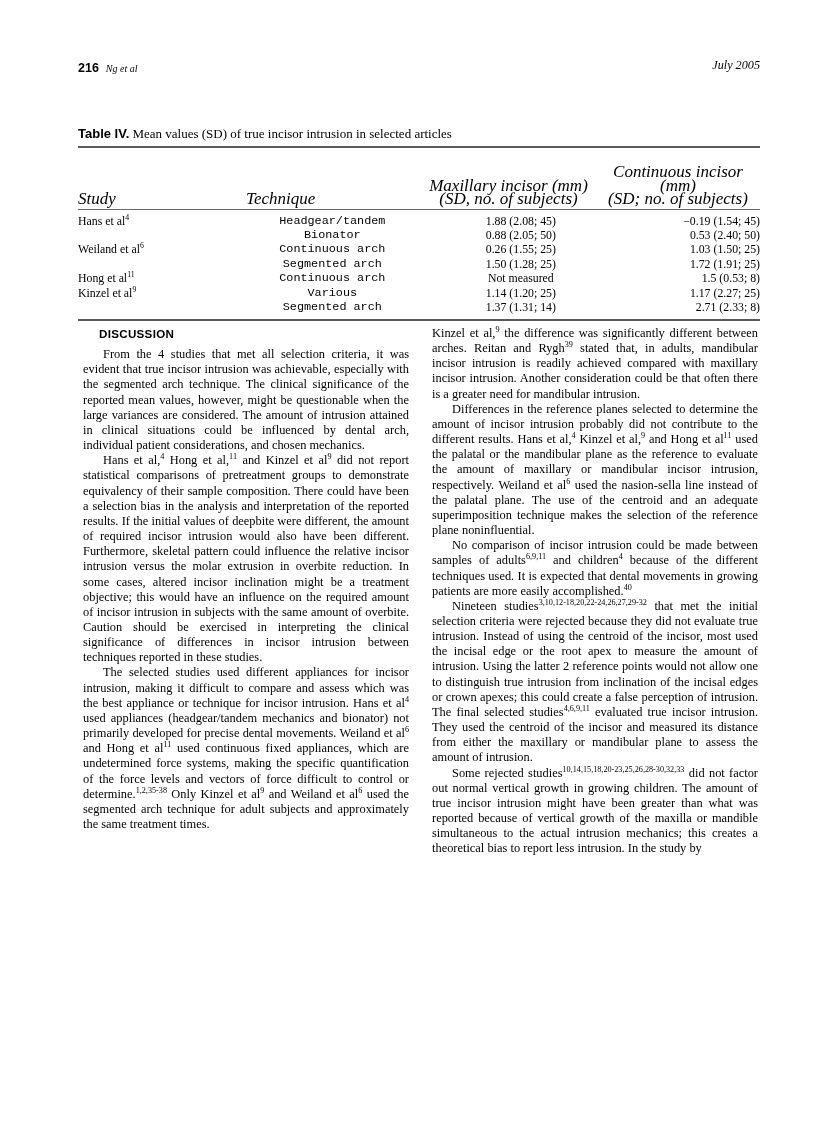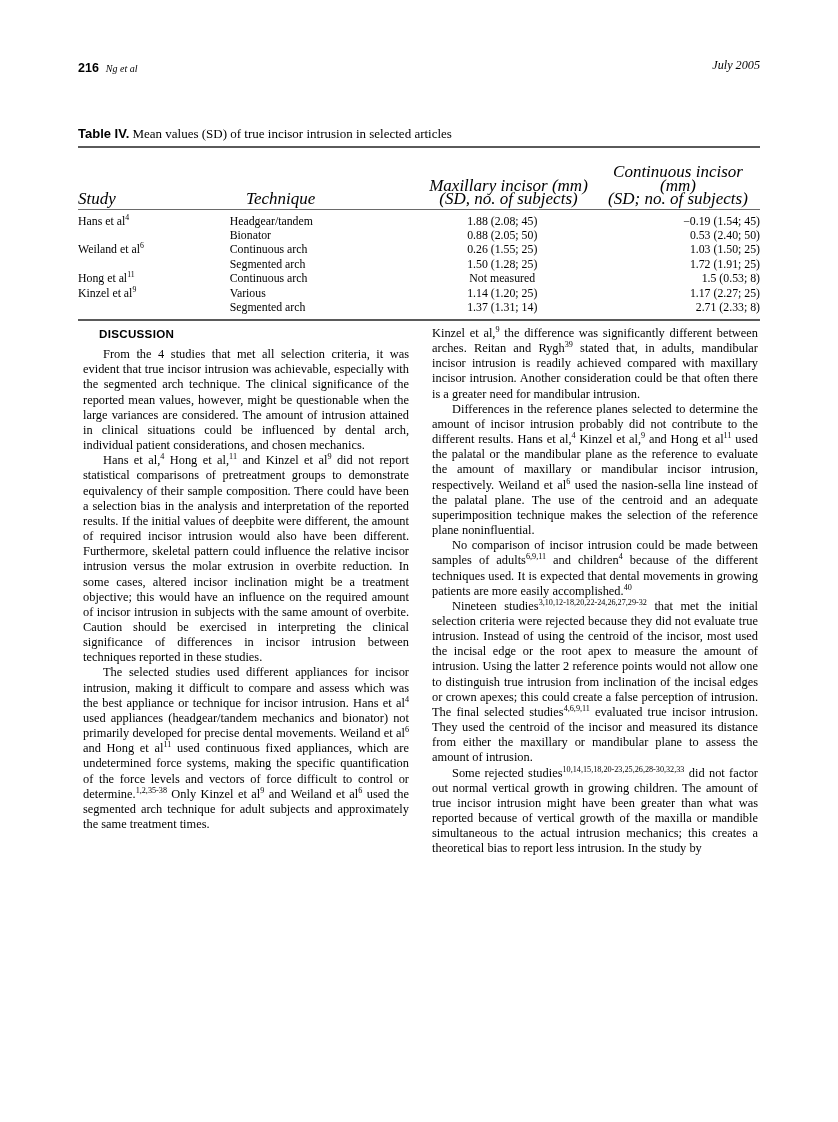--- a/index.html
+++ b/index.html
@@ -106,21 +106,21 @@
   .th-man     { text-align: center; padding-bottom: 3px !important; }
   .head-pad   { height: 17px; }
 
   table.data td {
     padding: 0;
     line-height: 14.4px;
     font-size: 11.8px;
     vertical-align: top;
   }
   td.c-study  { text-align: left;  vertical-align: middle; white-space: nowrap; }
-  td.c-tech   { text-align: left;  padding-left: 8px; white-space: nowrap; }
+  td.c-tech   { text-align: center;  padding-left: 8px; white-space: nowrap; font-family: Liberation Mono, monospace; }
   td.c-max    { text-align: center; white-space: nowrap; }
   td.c-man    { text-align: right;  white-space: nowrap; padding-right: 1px; }
 
   .body-pad-top td    { height: 4px; line-height: 4px; font-size: 0; }
   .body-pad-bottom td { height: 5px; line-height: 5px; font-size: 0; }
 
   sup { font-size: 0.66em; vertical-align: super; line-height: 0; }
 
   
   .col {

